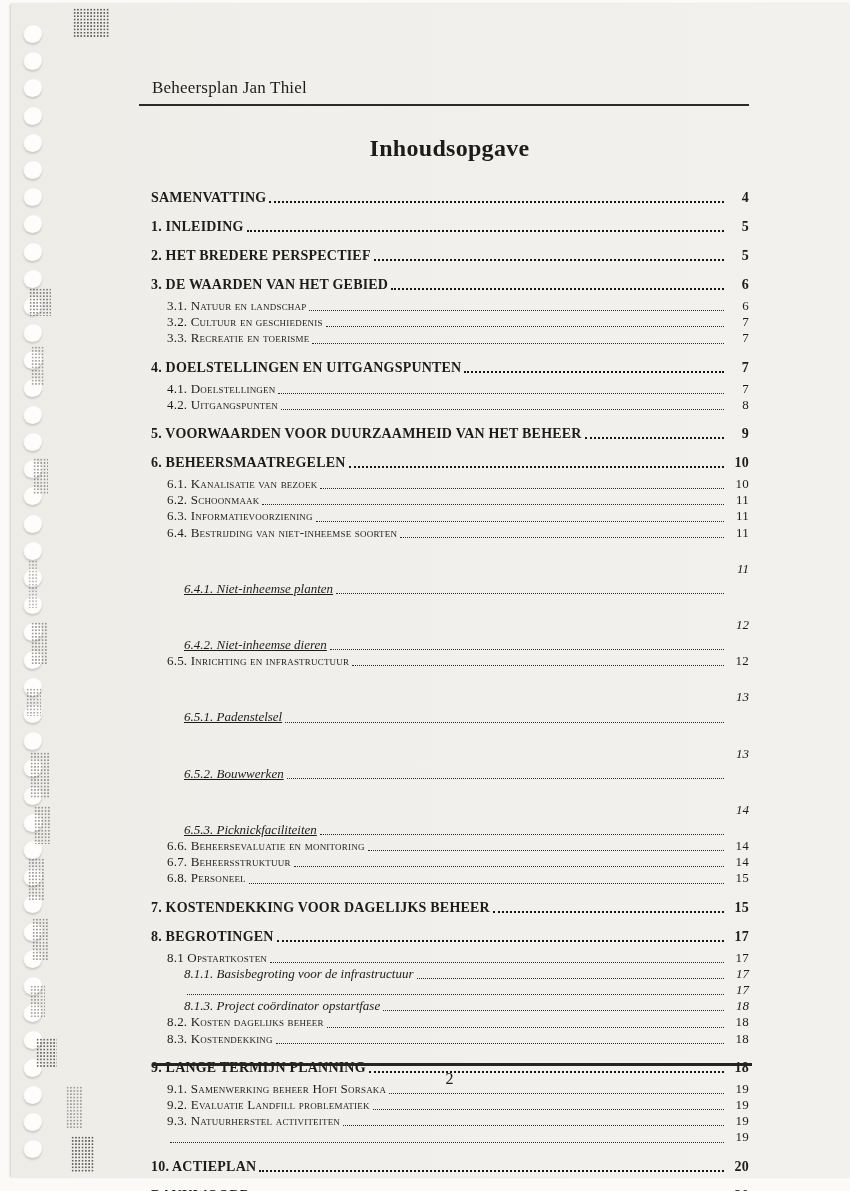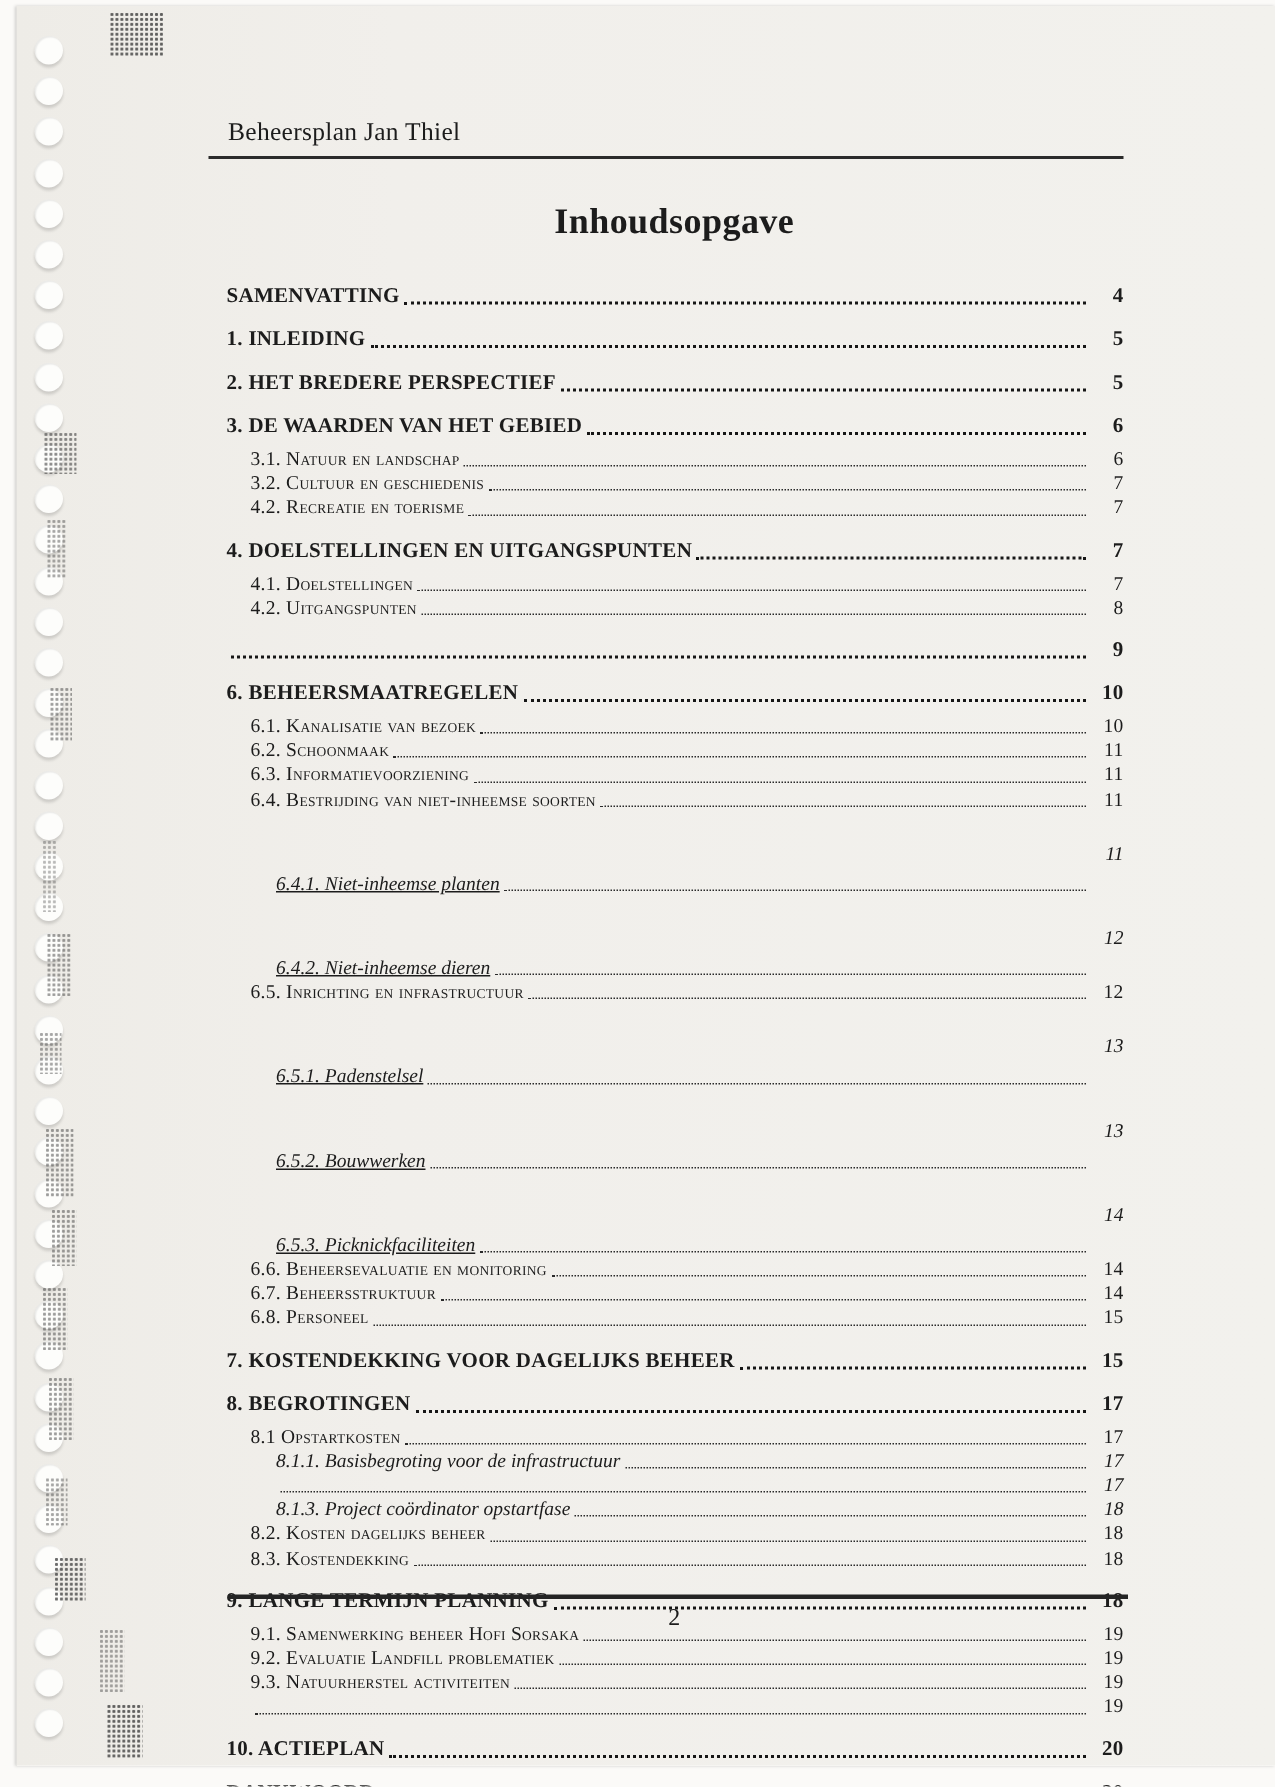--- a/index.html
+++ b/index.html
@@ -182,40 +182,41 @@
     <span class="toc-label">3.1. Natuur en landschap</span>
     <span class="leader"></span>
     <span class="toc-page">6</span>
   </div>
       <div class="toc-entry lvl2">
     <span class="toc-label">3.2. Cultuur en geschiedenis</span>
     <span class="leader"></span>
     <span class="toc-page">7</span>
   </div>
       <div class="toc-entry lvl2">
-    <span class="toc-label">4.2. Recreatie en toerisme</span>
+    <span class="toc-label">3.3. Recreatie en toerisme</span>
     <span class="leader"></span>
     <span class="toc-page">7</span>
   </div>
       <div class="toc-entry lvl1">
     <span class="toc-label">4. DOELSTELLINGEN EN UITGANGSPUNTEN</span>
     <span class="leader"></span>
     <span class="toc-page">7</span>
   </div>
       <div class="toc-entry lvl2">
     <span class="toc-label">4.1. Doelstellingen</span>
     <span class="leader"></span>
     <span class="toc-page">7</span>
   </div>
       <div class="toc-entry lvl2">
     <span class="toc-label">4.2. Uitgangspunten</span>
     <span class="leader"></span>
     <span class="toc-page">8</span>
   </div>
       <div class="toc-entry lvl1">
+    <span class="toc-label">5. VOORWAARDEN VOOR DUURZAAMHEID VAN HET BEHEER</span>
     <span class="leader"></span>
     <span class="toc-page">9</span>
   </div>
       <div class="toc-entry lvl1">
     <span class="toc-label">6. BEHEERSMAATREGELEN</span>
     <span class="leader"></span>
     <span class="toc-page">10</span>
   </div>
       <div class="toc-entry lvl2">
     <span class="toc-label">6.1. Kanalisatie van bezoek</span>

